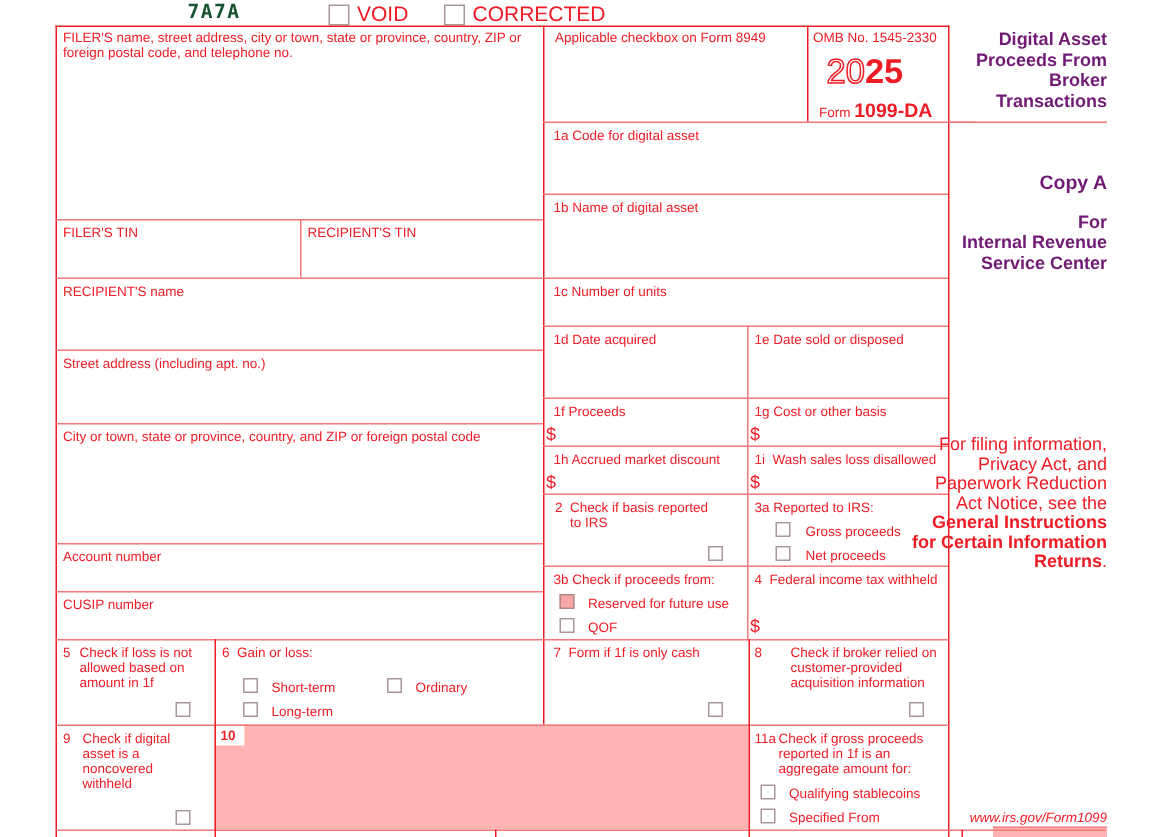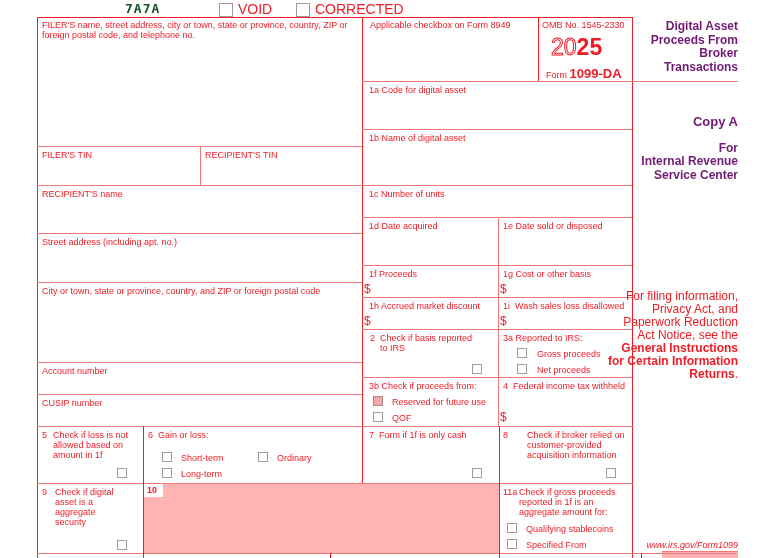--- a/index.html
+++ b/index.html
@@ -109,21 +109,21 @@
 </div>
 <div class="cb" style="left:162px; top:452px;"></div>
 <div class="lbl" style="left:181px; top:453px;">Short-term</div>
 <div class="cb" style="left:162px; top:468px;"></div>
 <div class="lbl" style="left:181px; top:469px;">Long-term</div>
 <div class="cb" style="left:258px; top:452px;"></div>
 <div class="lbl" style="left:277px; top:453px;">Ordinary</div>
 
 <div class="lbl" style="left:42px; top:487px; width:96px;">
   <span class="num">9</span>
-  <div style="position:absolute; left:13px; top:0; width:62px;">Check if digital asset is a aggregate security</div>
+  <div style="position:absolute; left:13px; top:0; width:62px;">Check if digital asset is a noncovered withheld</div>
 </div>
 <div class="cb" style="left:117px; top:540px;"></div>
 
 <div class="lbl" style="left:144px; top:484px; background:#fff; padding:1px 6px 2px 3px; font-weight:bold;">10</div>
 
 <div class="lbl" style="left:370px; top:20px;">Applicable checkbox on Form 8949</div>
 <div class="abs" style="left:363px; top:32px; width:174px; height:48px;"></div>
 
 <div class="lbl" style="left:542px; top:20px;">OMB No. 1545-2330</div>
 <div class="abs" style="left:551px; top:34px; font-size:23px; font-weight:bold; line-height:26px;">

